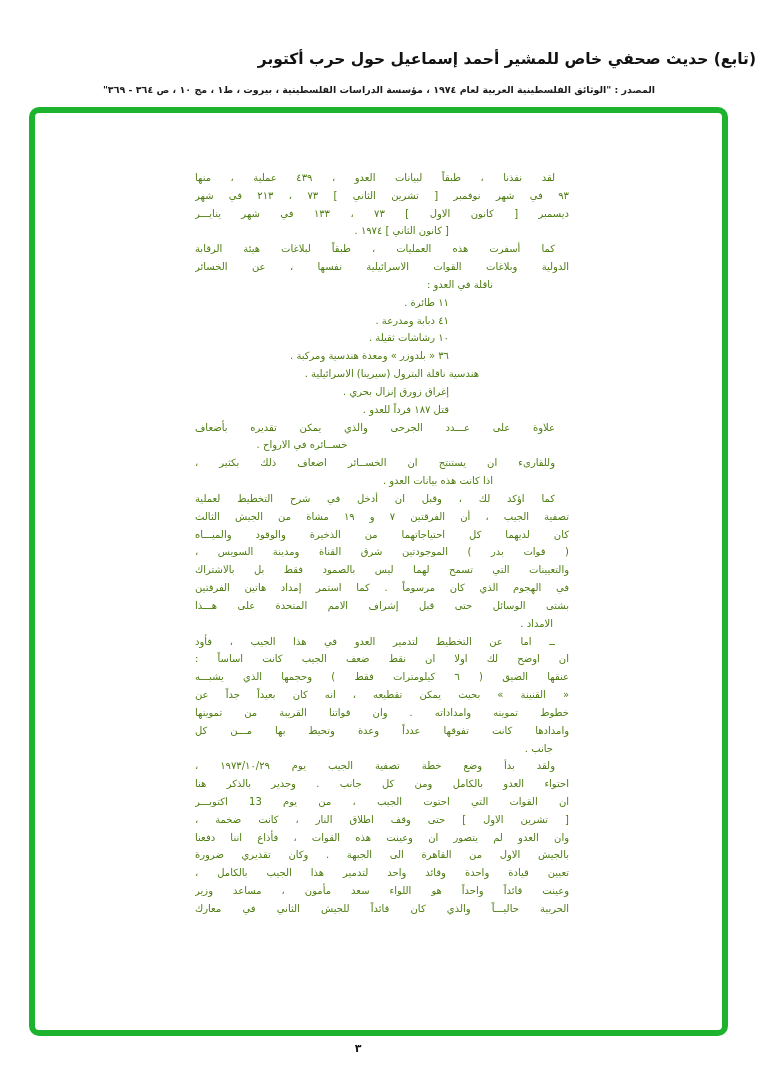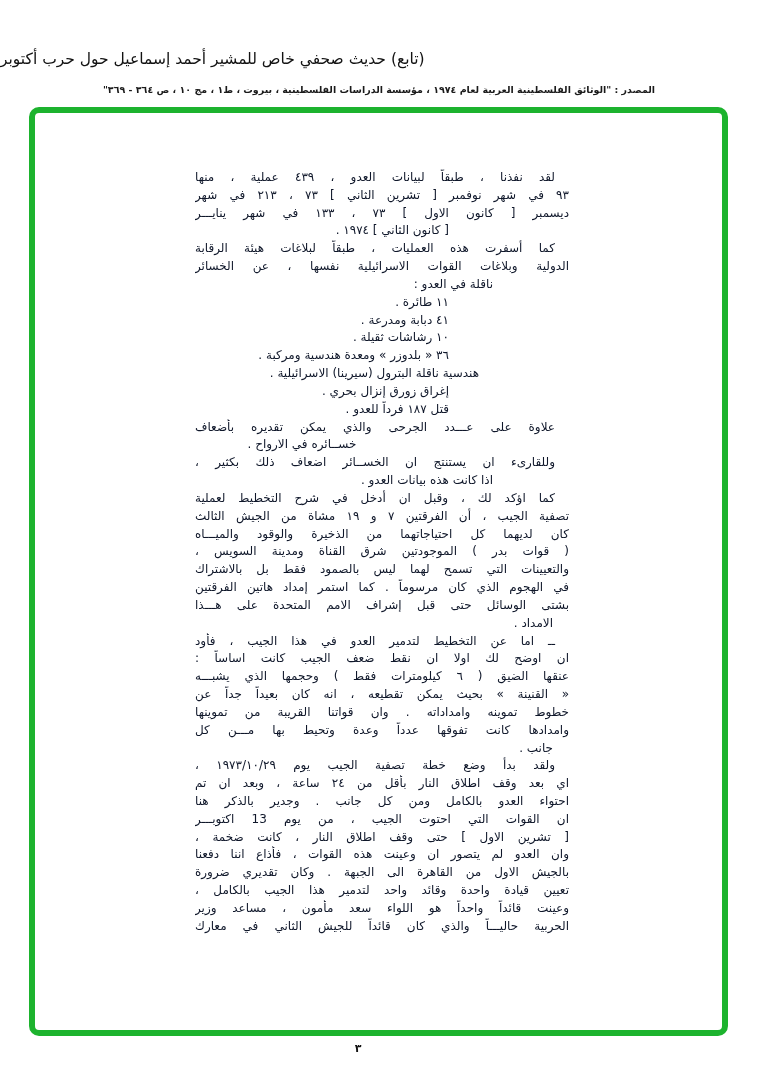--- a/index.html
+++ b/index.html
@@ -13,24 +13,24 @@
     position: relative;
     overflow: hidden;
     font-family: "DejaVu Sans", sans-serif;
     color: #151515;
   }
   .title {
     position: absolute;
     top: 50px;
     left: 0;
     width: 756px;
-    text-align: left;
+    text-align: right;
     direction: rtl;
     font-size: 15.5px;
-    font-weight: normal;
+    font-weight: bold;
     color: #121212;
     letter-spacing: 0.2px;
   }
   .source {
     position: absolute;
     top: 84px;
     left: 0;
     width: 758px;
     text-align: center;
     direction: rtl;
@@ -47,22 +47,22 @@
     border: 6px solid #1db32e;
     border-radius: 10px;
     background: #ffffff;
   }
   .bodytext {
     position: absolute;
     left: 195px;
     top: 169px;
     width: 374px;
     direction: rtl;
-    font-size: 12px;
-    color: #0f172a;
+    font-size: 10px;
+    color: #4d7c0f;
   }
   .line {
     height: 17.84px;
     line-height: 17.84px;
     overflow: hidden;
   }
   .line.j  { text-align: justify; text-align-last: justify; text-justify: inter-word; }
   .line.ind { padding-right: 14px; }
   .line.r  { text-align: right; padding-right: 16px; }
   .line.r2 { text-align: right; padding-right: 76px; }
@@ -118,21 +118,20 @@
       <div class="line j">بشتى الوسائل حتى قبل إشراف الامم المتحدة على هـــذا</div>
       <div class="line r">الامداد .</div>
       <div class="line j ind">ــ اما عن التخطيط لتدمير العدو في هذا الجيب ، فأود</div>
       <div class="line j">ان اوضح لك اولا ان نقط ضعف الجيب كانت اساساً :</div>
       <div class="line j">عنقها الضيق ( ٦ كيلومترات فقط ) وحجمها الذي يشبـــه</div>
       <div class="line j">« القنينة » بحيث يمكن تقطيعه ، انه كان بعيداً جداً عن</div>
       <div class="line j">خطوط تموينه وامداداته . وان قواتنا القريبة من تموينها</div>
       <div class="line j">وامدادها كانت تفوقها عدداً وعدة وتحيط بها مـــن كل</div>
       <div class="line r">جانب .</div>
       <div class="line j ind">ولقد بدأ وضع خطة تصفية الجيب يوم ١٩٧٣/١٠/٢٩ ،</div>
-      <div class="line j">اي بعد وقف اطلاق النار بأقل من ٢٤ ساعة ، وبعد ان تم</div>
       <div class="line j">احتواء العدو بالكامل ومن كل جانب . وجدير بالذكر هنا</div>
       <div class="line j">ان القوات التي احتوت الجيب ، من يوم 13 اكتوبـــر</div>
       <div class="line j">[ تشرين الاول ] حتى وقف اطلاق النار ، كانت ضخمة ،</div>
       <div class="line j">وان العدو لم يتصور ان وعينت هذه القوات ، فأذاع اننا دفعنا</div>
       <div class="line j">بالجيش الاول من القاهرة الى الجبهة . وكان تقديري ضرورة</div>
       <div class="line j">تعيين قيادة واحدة وقائد واحد لتدمير هذا الجيب بالكامل ،</div>
       <div class="line j">وعينت قائداً واحداً هو اللواء سعد مأمون ، مساعد وزير</div>
       <div class="line j">الحربية حاليـــاً والذي كان قائداً للجيش الثاني في معارك</div>
     </div>
 

